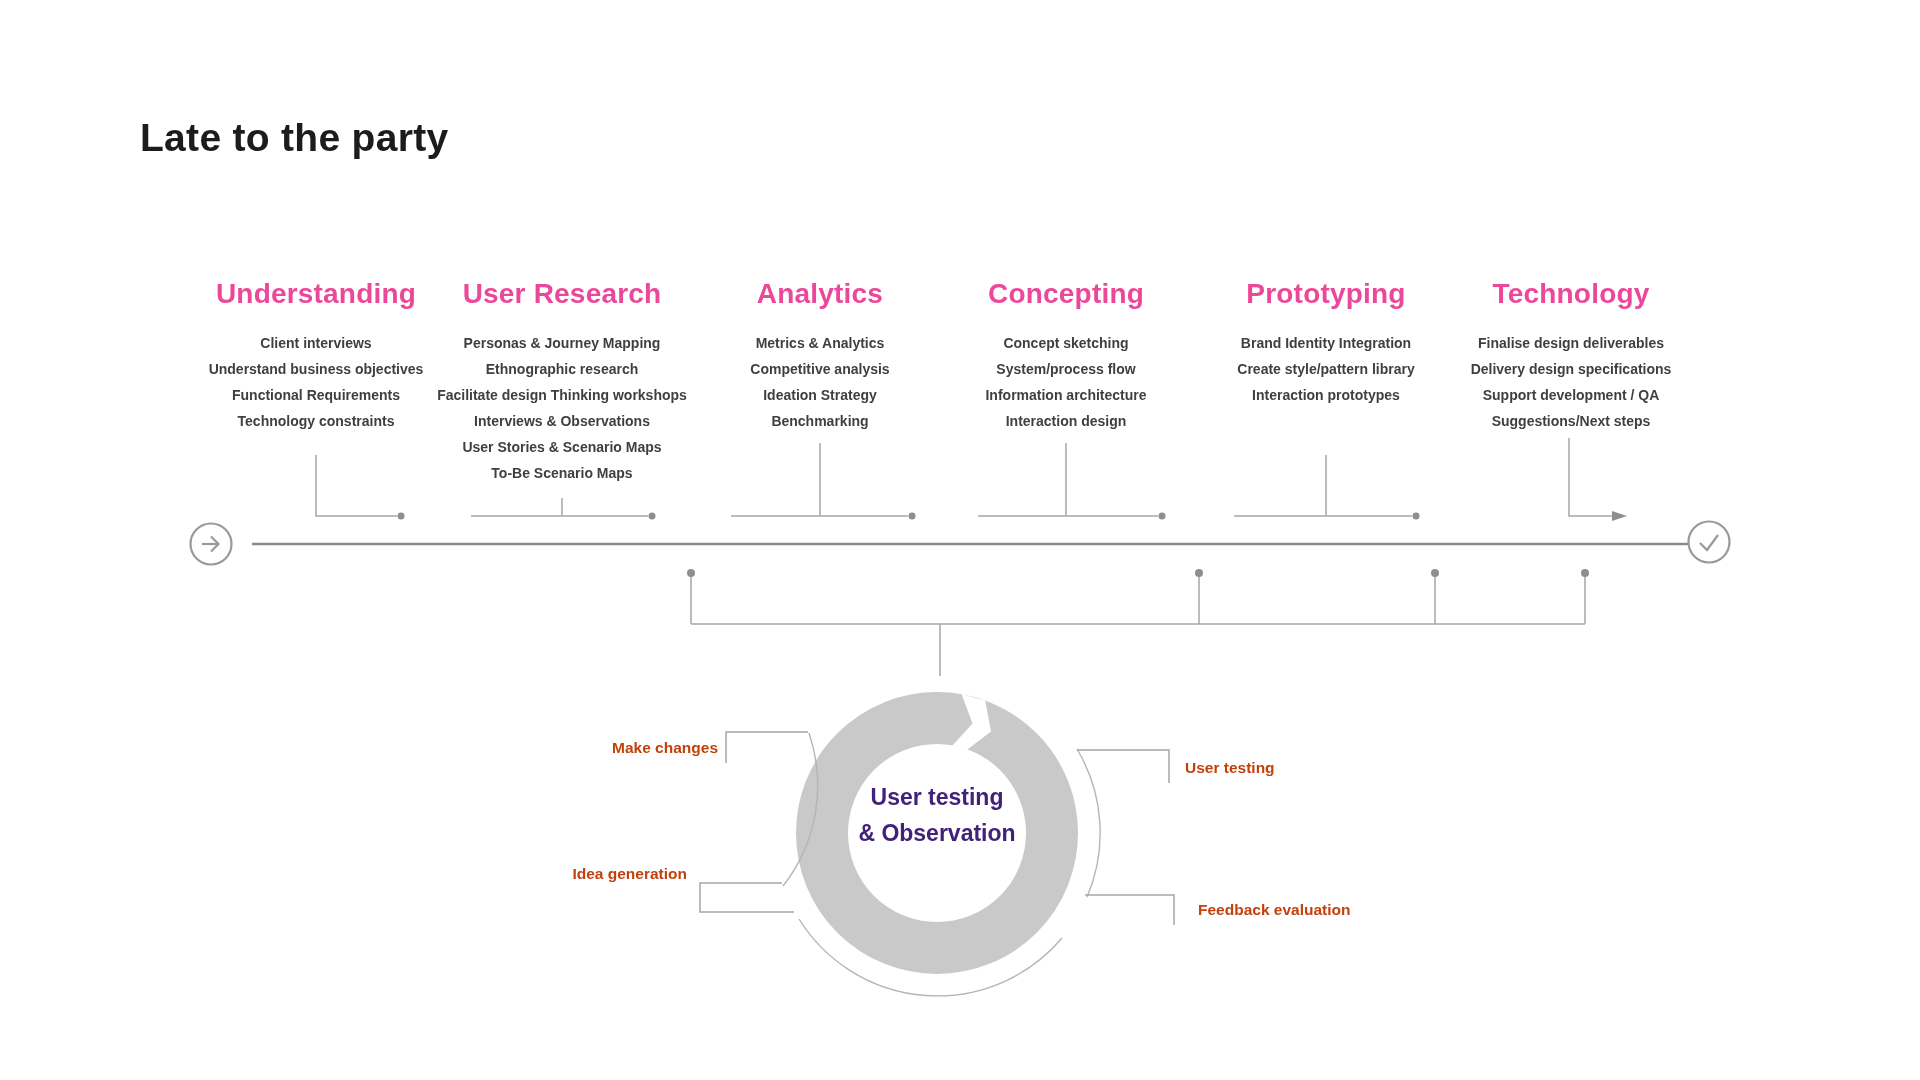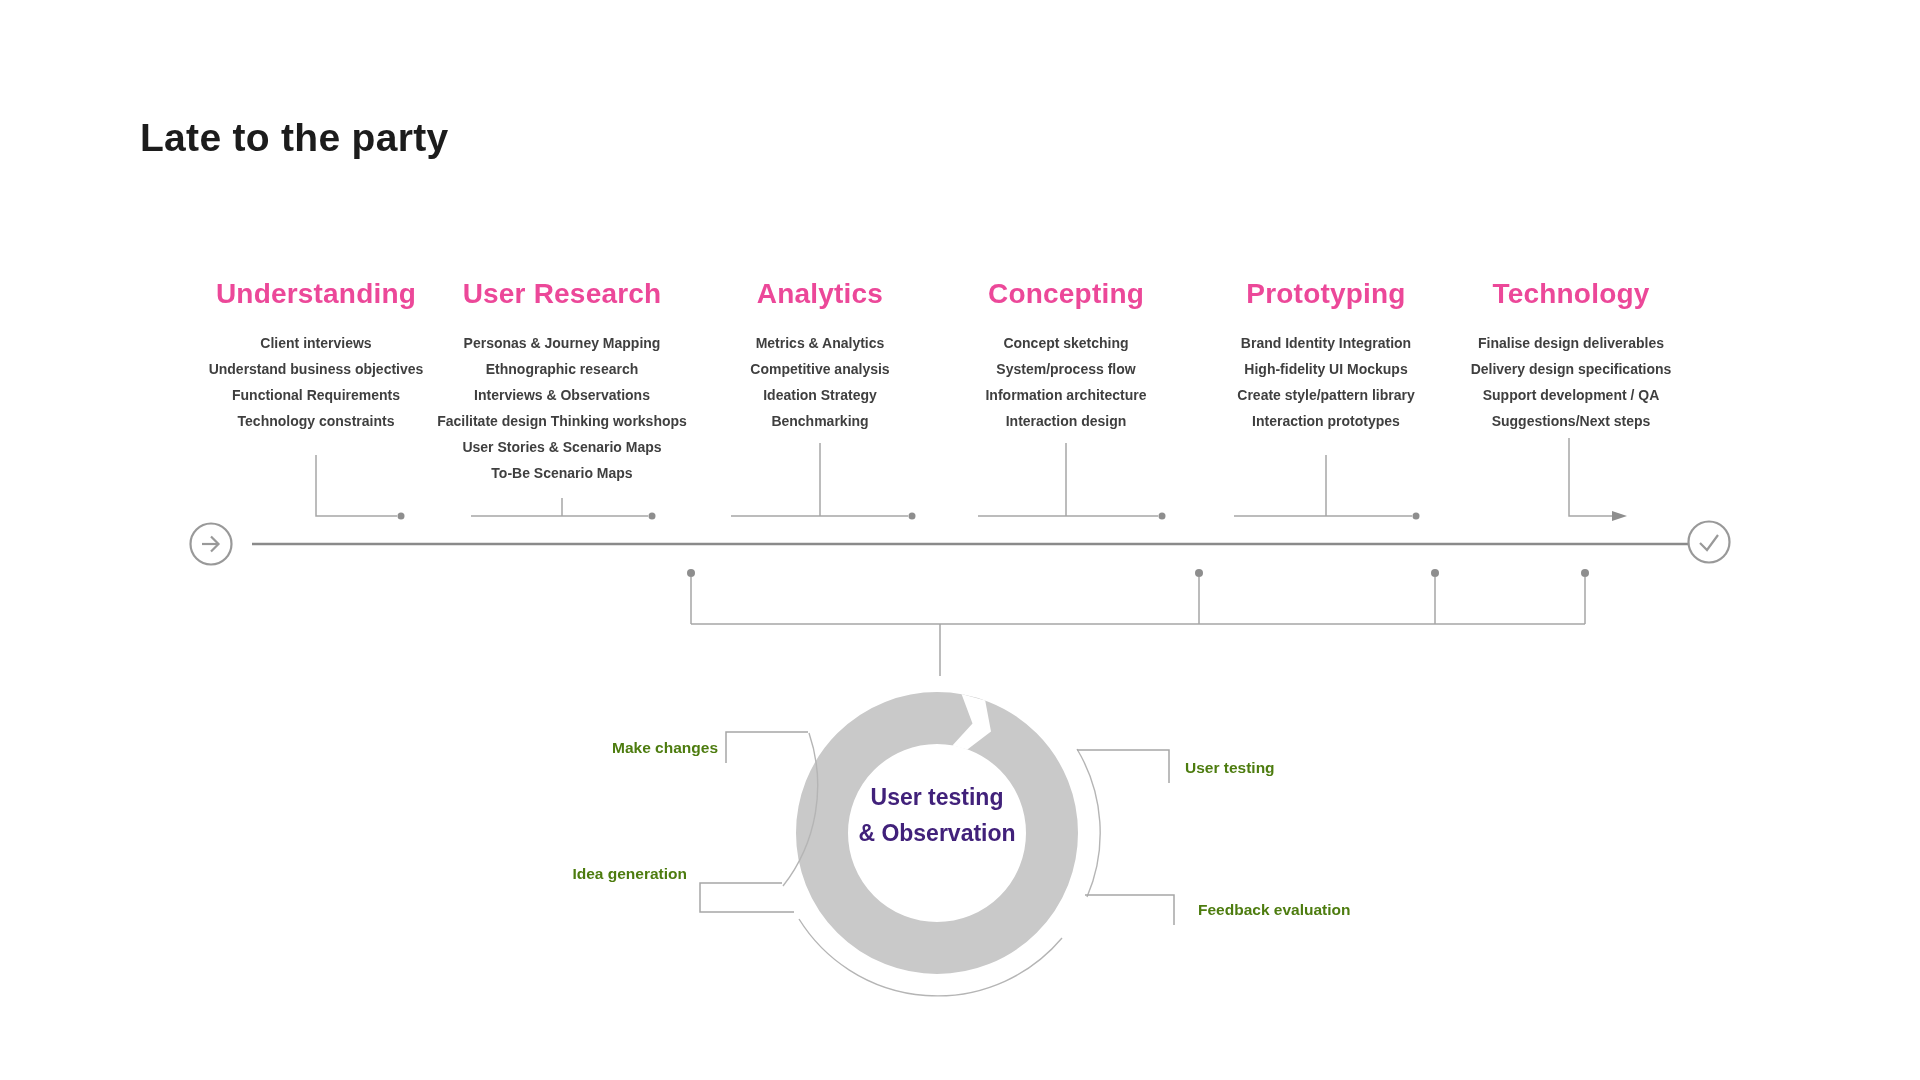--- a/index.html
+++ b/index.html
@@ -4,21 +4,21 @@
 <style>
   html,body{margin:0;padding:0;background:#fff;}
   .canvas{position:relative;width:1920px;height:1080px;background:#ffffff;overflow:hidden;
           font-family:"Liberation Sans",sans-serif;}
   .page-title{position:absolute;left:112px;top:116px;font-size:39px;font-weight:700;
               color:#1c1c1c;letter-spacing:.3px;margin-left:28px;}
   svg.layer{position:absolute;left:0;top:0;width:1920px;height:1080px;}
   .column{position:absolute;top:278px;width:340px;text-align:center;}
   .col-title{font-size:28px;font-weight:700;color:#ec4899;margin-bottom:20px;letter-spacing:.2px;}
   .col-item{font-size:14px;font-weight:700;color:#3f3f3f;line-height:26px;white-space:nowrap;}
-  .cycle-label{position:absolute;font-size:15.5px;font-weight:700;color:#4d7c0f;white-space:nowrap;}
+  .cycle-label{position:absolute;font-size:15.5px;font-weight:700;color:#c2410c;white-space:nowrap;}
   #label-make-changes{right:1202px;top:739px;}
   #label-user-testing{left:1185px;top:759px;}
   #label-idea-generation{right:1233px;top:865px;}
   #label-feedback-evaluation{left:1198px;top:901px;}
   .cycle-center{position:absolute;left:817px;top:779px;width:240px;text-align:center;
                 font-size:23px;font-weight:700;color:#41217a;line-height:36px;}
 </style>
 </head>
 <body>
 
@@ -86,43 +86,42 @@
         <div class="col-title">Understanding</div>
         <div class="col-item">Client interviews</div>
         <div class="col-item">Understand business objectives</div>
         <div class="col-item">Functional Requirements</div>
         <div class="col-item">Technology constraints</div>
       </div>
       <div class="column" style="left: 392px;">
         <div class="col-title">User Research</div>
         <div class="col-item">Personas &amp; Journey Mapping</div>
         <div class="col-item">Ethnographic research</div>
+        <div class="col-item">Facilitate design Thinking workshops</div>
         <div class="col-item">Interviews &amp; Observations</div>
-        <div class="col-item">Facilitate design Thinking workshops</div>
         <div class="col-item">User Stories &amp; Scenario Maps</div>
         <div class="col-item">To-Be Scenario Maps</div>
       </div>
       <div class="column" style="left: 650px; text-align: center;">
         <div class="col-title">Analytics</div>
         <div class="col-item">Metrics &amp; Analytics</div>
         <div class="col-item">Competitive analysis</div>
         <div class="col-item">Ideation Strategy</div>
         <div class="col-item">Benchmarking</div>
       </div>
       <div class="column" style="left: 896px;">
         <div class="col-title">Concepting</div>
         <div class="col-item">Concept sketching</div>
         <div class="col-item">System/process flow</div>
         <div class="col-item">Information architecture</div>
         <div class="col-item">Interaction design</div>
       </div>
       <div class="column" style="left: 1156px;">
         <div class="col-title">Prototyping</div>
         <div class="col-item">Brand Identity Integration</div>
-        <div class="col-item">High-fidelity UI Mockups</div>
         <div class="col-item">Create style/pattern library</div>
         <div class="col-item">Interaction prototypes</div>
       </div>
       <div class="column" style="left: 1401px;">
         <div class="col-title">Technology</div>
         <div class="col-item">Finalise design deliverables</div>
         <div class="col-item">Delivery design specifications</div>
         <div class="col-item">Support development / QA</div>
         <div class="col-item">Suggestions/Next steps</div>
       </div>

